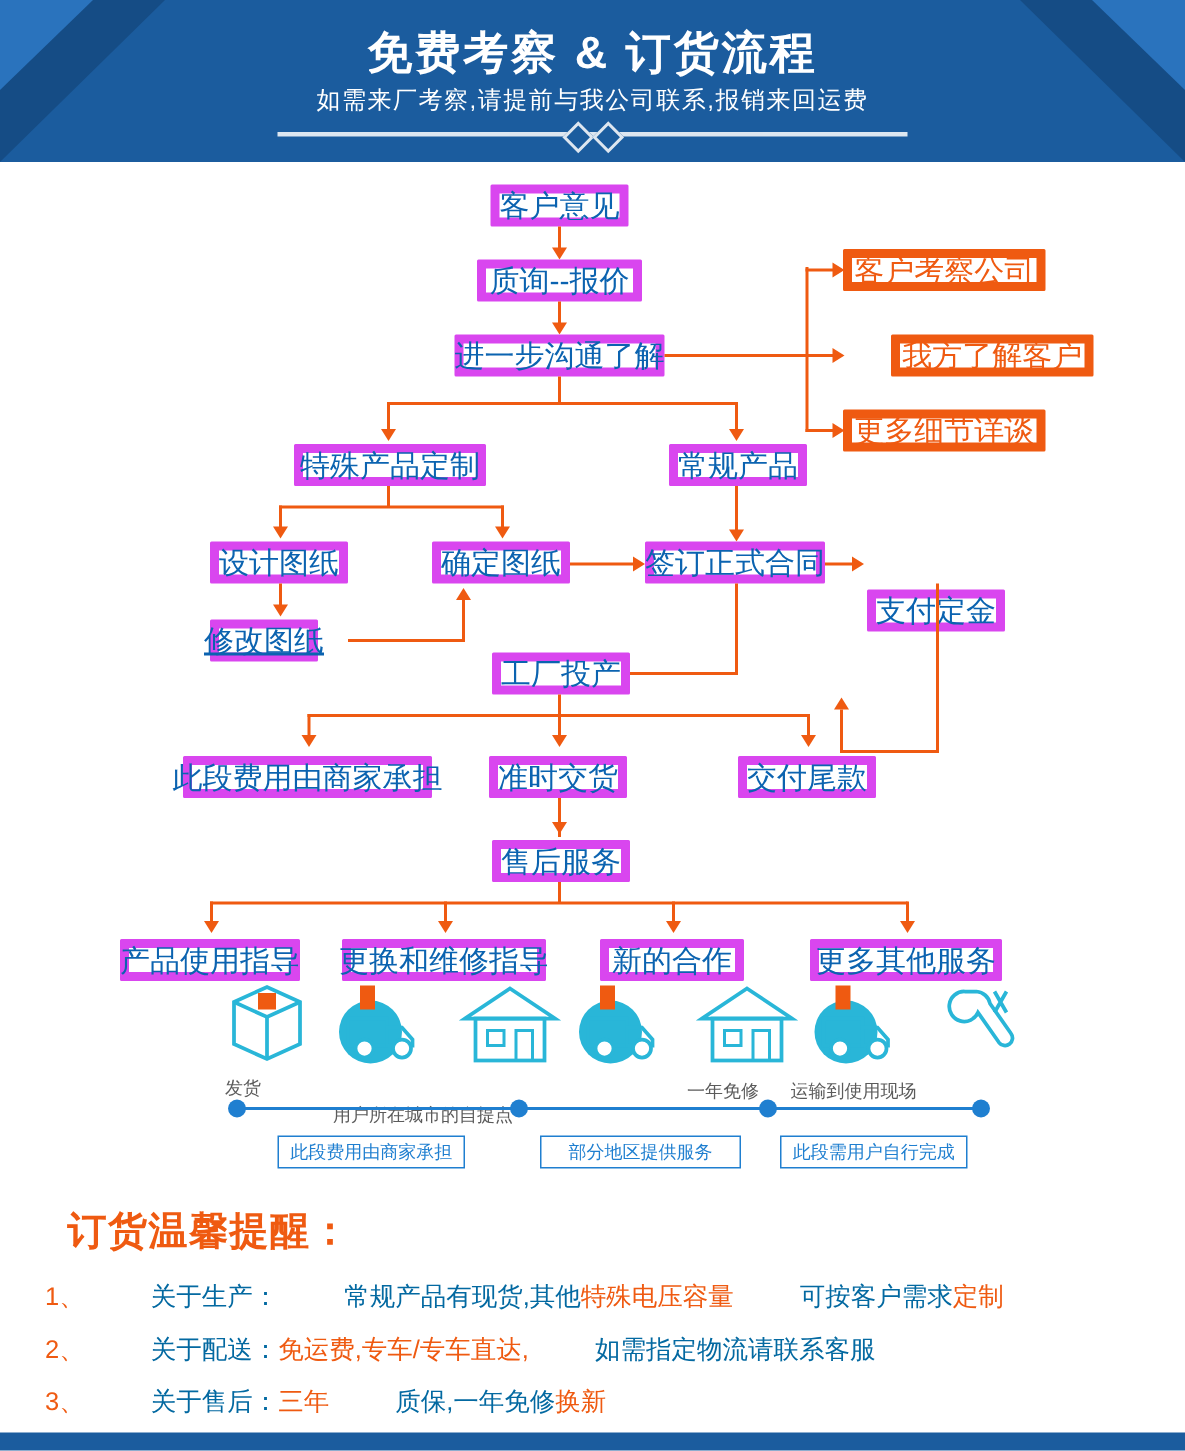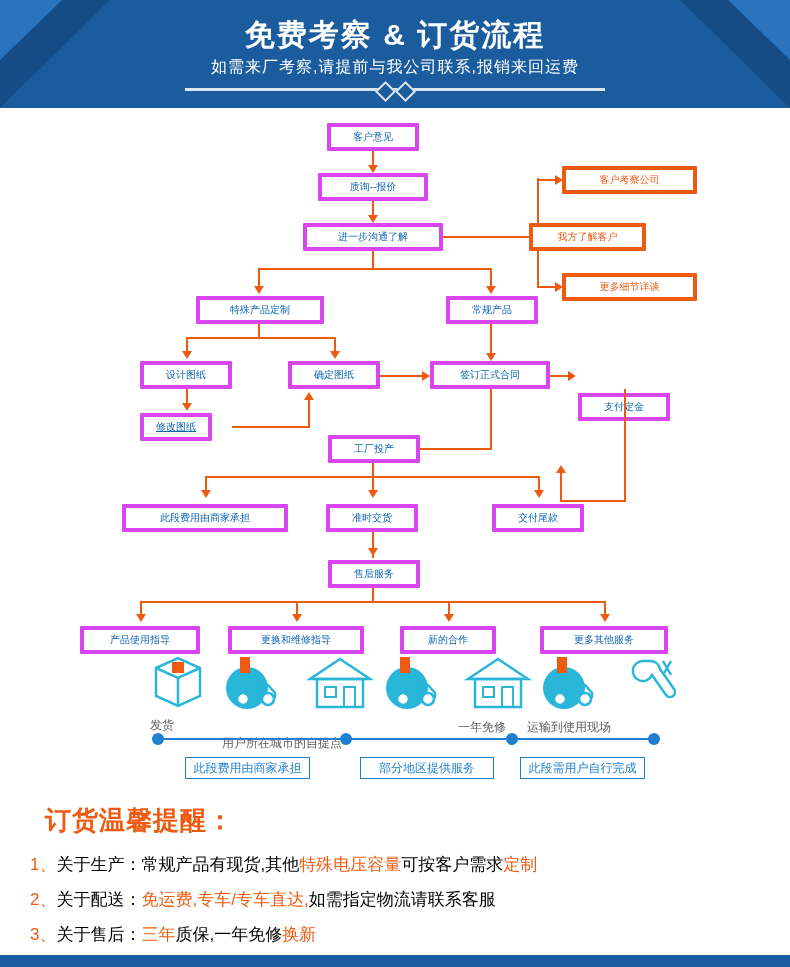--- a/index.html
+++ b/index.html
@@ -51,24 +51,24 @@
   .header-rule:before{left:193px;}
   .header-rule:after{left:213px;}
 
   
   .flow{
     position:absolute;left:0;top:108px;width:790px;height:680px;
   }
   .node{
     position:absolute;
     box-sizing:border-box;
-    border:4px solid #d946ef;
+    border:6px solid #d946ef;
     color:#0b63b0;
     background:#ffffff;
-    font-size:10px;
+    font-size:20px;
     display:flex;align-items:center;justify-content:center;
     white-space:nowrap;
     height:28px;
     border-radius:1px;
   }
   .node.orange{border-color:#ef5a11;color:#ef5a11;}
 
   
   .ln{position:absolute;background:#ef5a11;}
   .lnh{height:2px;}
@@ -95,21 +95,21 @@
   }
 
   
   .notes{position:absolute;left:0;top:795px;width:790px;height:172px;}
   .notes-title{
     position:absolute;left:45px;top:8px;
     color:#ef5a11;font-size:26px;font-weight:bold;letter-spacing:1px;
   }
   .note-row{position:absolute;left:30px;font-size:17px;color:#1b5c9e;white-space:nowrap;}
   .note-row .o{color:#ef5a11;}
-  .note-row .b{color:#000000;}
+  .note-row .b{color:#0369a1;margin-left:44px;}
 
   
   .footer-band{position:absolute;left:0;top:955px;width:790px;height:12px;background:#1b5c9e;}
 </style>
 </head>
 <body>
 
 <div class="header">
   <div class="corner corner-l"></div>
   <div class="corner corner-r"></div>
@@ -135,21 +135,21 @@
   <div class="ln lnh" style="left:443px;top:128px;width:95px;"></div>
   <div class="ln lnv" style="left:537px;top:70px;height:110px;"></div>
   <div class="ln lnh" style="left:537px;top:71px;width:20px;"></div>
   <div class="arrow arr-right" style="left:555px;top:67px;"></div>
   <div class="ln lnh" style="left:537px;top:128px;width:20px;"></div>
   <div class="arrow arr-right" style="left:555px;top:124px;"></div>
   <div class="ln lnh" style="left:537px;top:178px;width:20px;"></div>
   <div class="arrow arr-right" style="left:555px;top:174px;"></div>
 
   <div class="node orange" style="left:562px;top:58px;width:135px;">客户考察公司</div>
-  <div class="node orange" style="left:529px;top:115px;width:117px;">我方了解客户</div>
+  <div class="node orange" style="left:594px;top:115px;width:135px;">我方了解客户</div>
   <div class="node orange" style="left:562px;top:165px;width:135px;">更多细节详谈</div>
 
   <div class="ln lnv" style="left:372px;top:143px;height:18px;"></div>
   <div class="ln lnh" style="left:258px;top:160px;width:234px;"></div>
   <div class="ln lnv" style="left:258px;top:160px;height:22px;"></div>
   <div class="arrow arr-down" style="left:254px;top:178px;"></div>
   <div class="ln lnv" style="left:490px;top:160px;height:22px;"></div>
   <div class="arrow arr-down" style="left:486px;top:178px;"></div>
 
   <div class="node" style="left:196px;top:188px;width:128px;">特殊产品定制</div>

